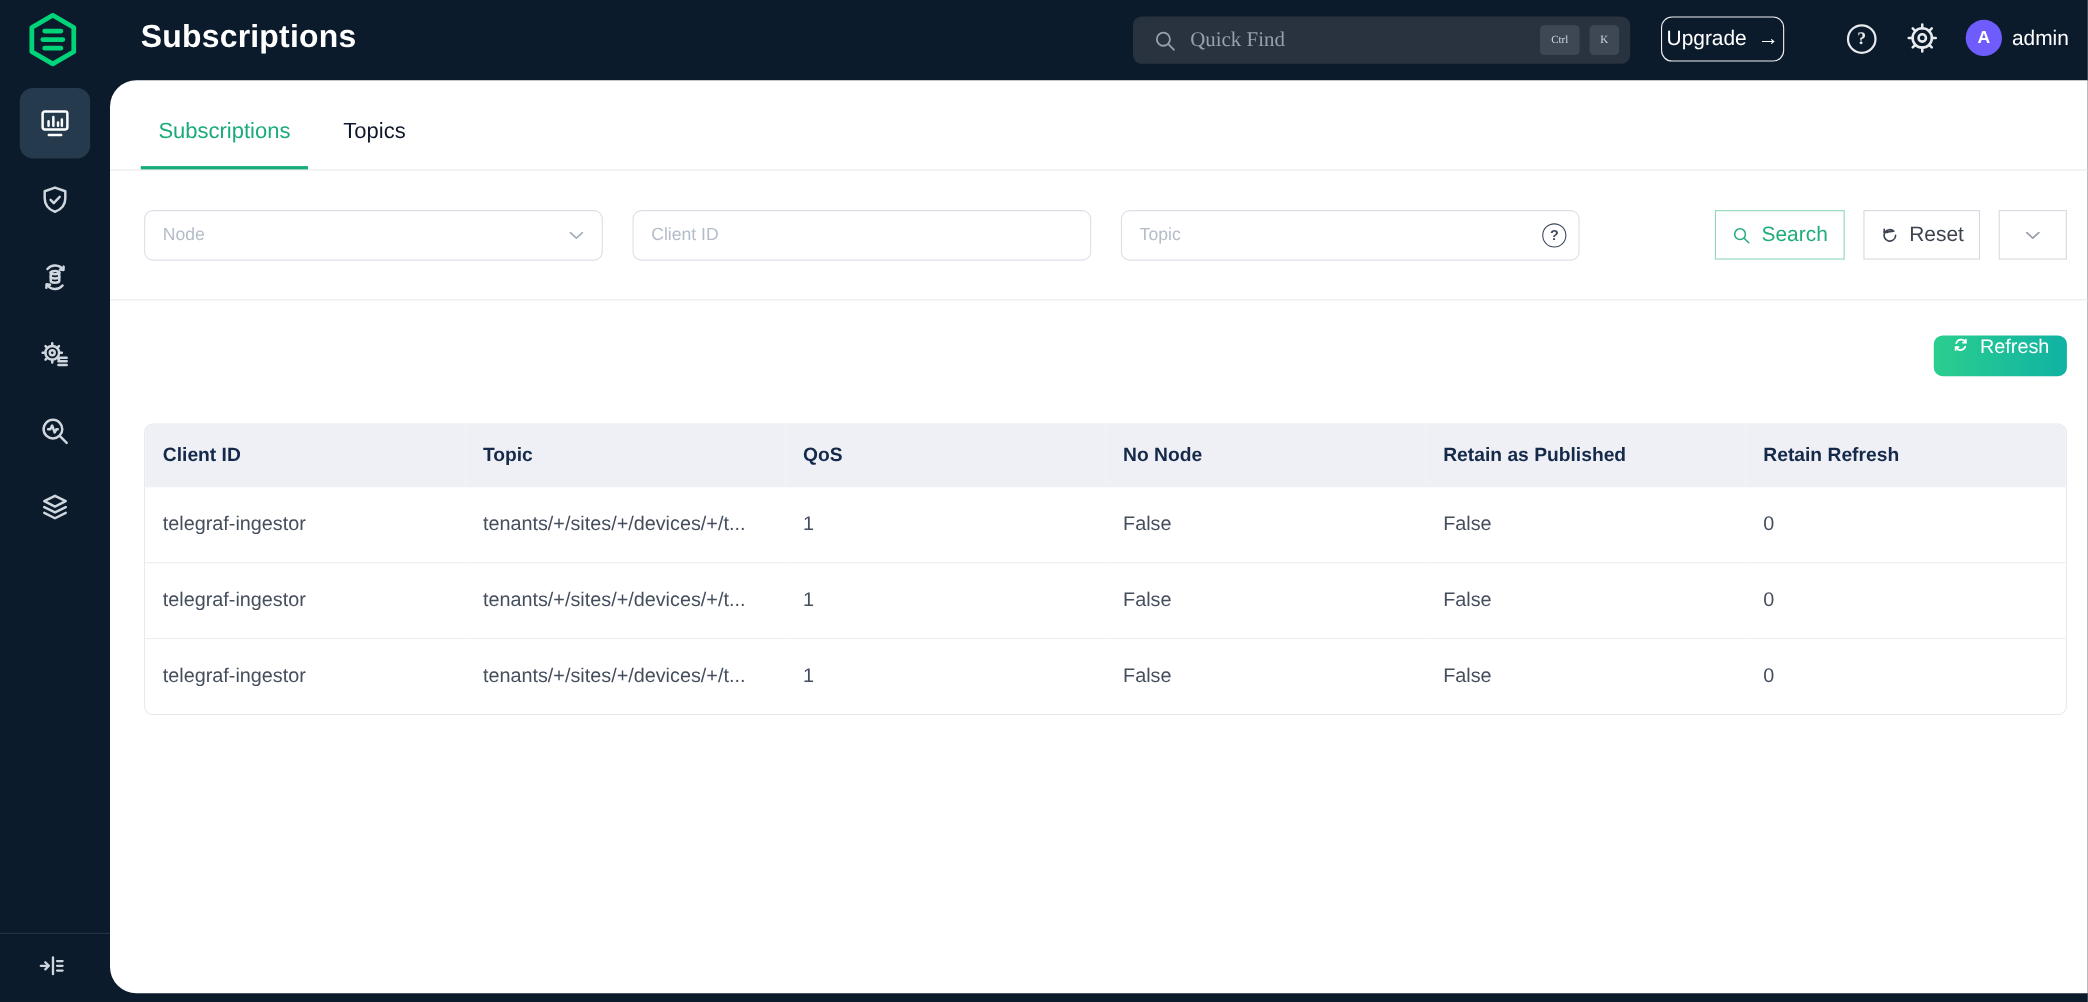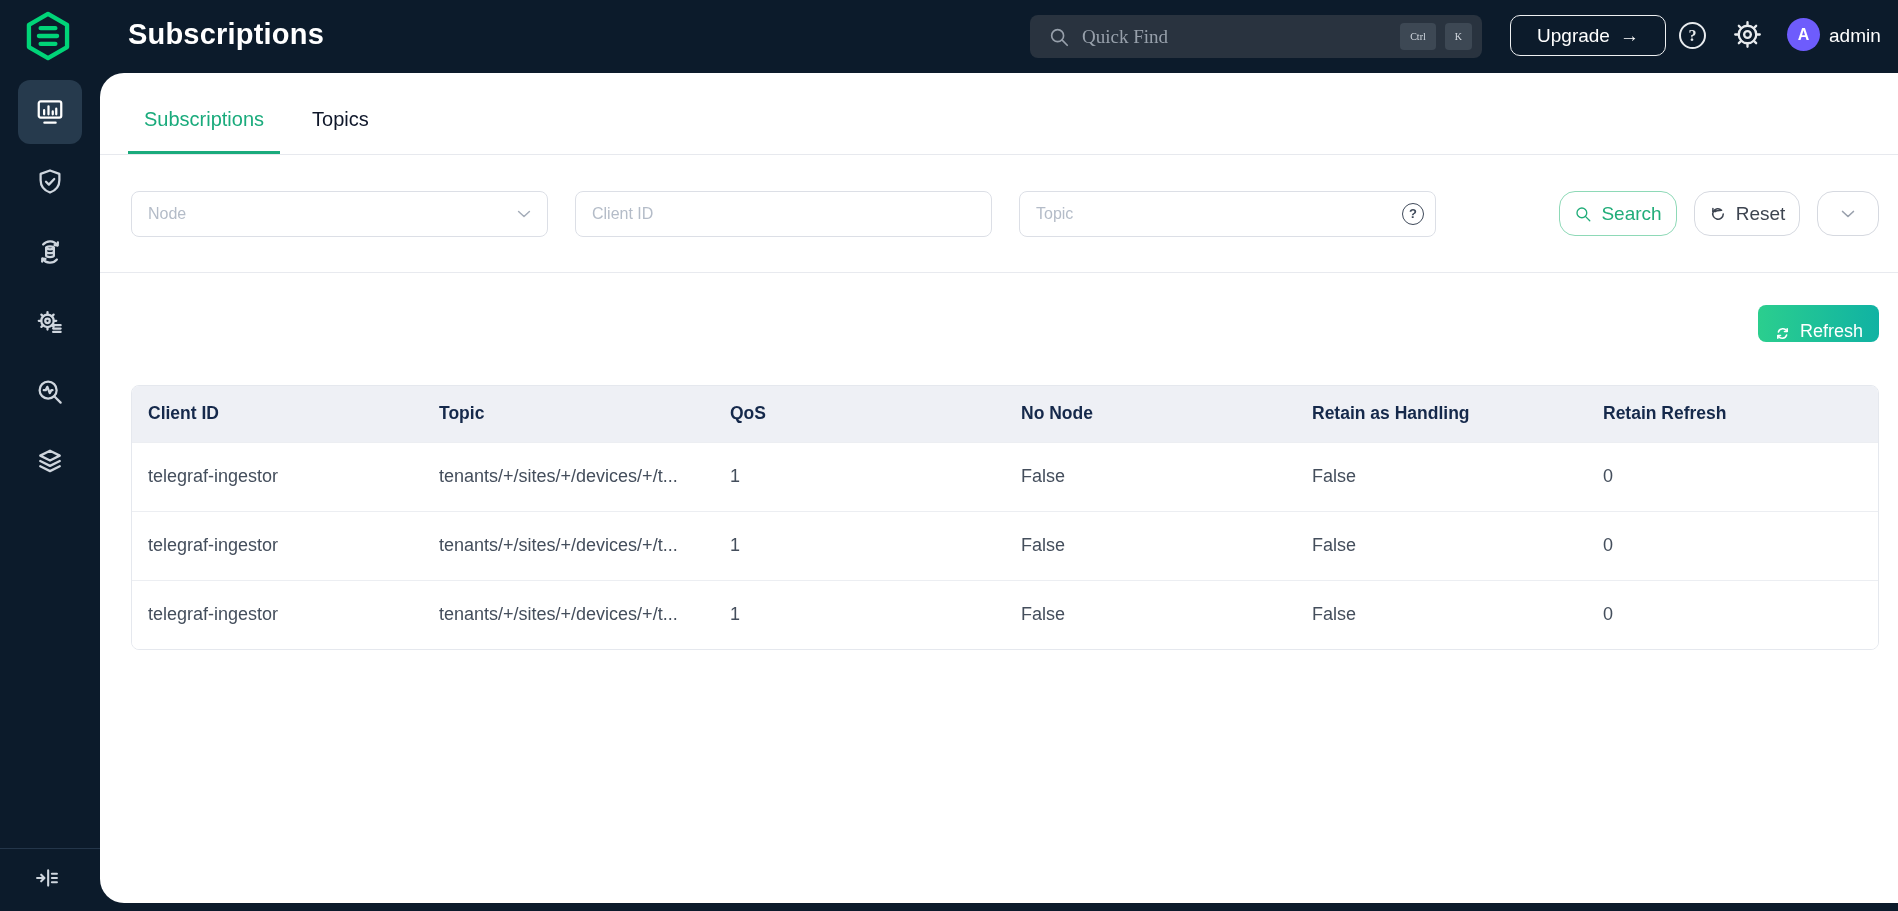--- a/index.html
+++ b/index.html
@@ -34,21 +34,21 @@
     font-family:"Liberation Serif", serif; font-size:19px; color:#dfe4ea;
   }
   .quickfind input::placeholder { color:#97a0ab; }
   .kbd {
     background:#3d4854; color:#d4dae1; border-radius:4px;
     font-family:"Liberation Serif", serif; font-size:10px;
     height:27px; display:flex; align-items:center; justify-content:center;
     padding:0 10px; margin-left:9px;
   }
   .upgrade-btn {
-    position:absolute; left:1510px; top:15px; width:156px; height:41px;
+    position:absolute; left:1510px; top:15px; width:112px; height:41px;
     border:1.5px solid #eef0f2; border-radius:10px; background:transparent;
     color:#ffffff; font-size:19px; font-family:"Liberation Sans", sans-serif;
     display:flex; align-items:center; justify-content:center; gap:10px; cursor:pointer;
   }
   .upgrade-btn .arr { font-size:19px; }
   .help-btn {
     position:absolute; left:1679px; top:22px; width:27px; height:27px;
     border:2px solid #e8ebee; border-radius:50%;
     color:#e8ebee; font-size:16px; font-weight:700;
     display:flex; align-items:center; justify-content:center;
@@ -118,37 +118,37 @@
     color:#a5adb9; width:20px; height:20px;
   }
   .q-circle {
     position:absolute; right:12px; top:50%; transform:translateY(-50%);
     width:22px; height:22px; border:1.5px solid #3f4a5a; border-radius:50%;
     color:#3f4a5a; font-size:13px; font-weight:700;
     display:flex; align-items:center; justify-content:center;
   }
   .f-buttons { margin-left:auto; display:flex; align-items:center; }
   .btn {
-    height:45px; border-radius:16px; background:#fff; cursor:pointer;
+    height:45px; border-radius:0; background:#fff; cursor:pointer;
     display:flex; align-items:center; justify-content:center; gap:9px;
     font-size:19px; font-family:"Liberation Sans", sans-serif;
   }
   .btn svg { width:18px; height:18px; }
   .btn-search { width:118px; border:1px solid #8ed9b7; color:#21ad79; margin-right:17px; }
   .btn-reset  { width:106px; border:1px solid #d6d9e0; color:#3d4450; margin-right:17px; }
   .btn-expand { width:62px;  border:1px solid #d6d9e0; color:#9aa1ad; }
   .btn-expand svg { width:20px; height:20px; }
 
   .content { flex:1; padding:0 19px 0 31px; }
   .refresh-row { margin-top:32px; display:flex; justify-content:flex-end; }
   .btn-refresh {
     width:121px; height:37px; border:none; border-radius:8px; cursor:pointer;
     background:linear-gradient(90deg,#2bce8e,#10b2a3);
     color:#ffffff; font-size:18px; font-family:"Liberation Sans", sans-serif;
-    display:flex; align-items:flex-end; justify-content:center; gap:9px;
+    display:flex; align-items:flex-start; justify-content:center; gap:9px;
   }
   .btn-refresh svg { width:17px; height:17px; }
 
   .table-wrap {
     margin-top:43px;
     border:1px solid #e5e8ee; border-radius:8px; overflow:hidden;
   }
   table { width:100%; border-collapse:collapse; table-layout:fixed; }
   thead th {
     height:56px; background:#eef0f5; text-align:left;
@@ -348,21 +348,21 @@
     </div>
 
     <div class="table-wrap">
       <table>
         <thead>
           <tr>
             <th>Client ID</th>
             <th>Topic</th>
             <th>QoS</th>
             <th>No Node</th>
-            <th>Retain as Handling</th>
+            <th>Retain as Published</th>
             <th>Retain Refresh</th>
           </tr>
         </thead>
         <tbody>
           <tr>
             <td>telegraf-ingestor</td>
             <td>tenants/+/sites/+/devices/+/t...</td>
             <td>1</td>
             <td>False</td>
             <td>False</td>

